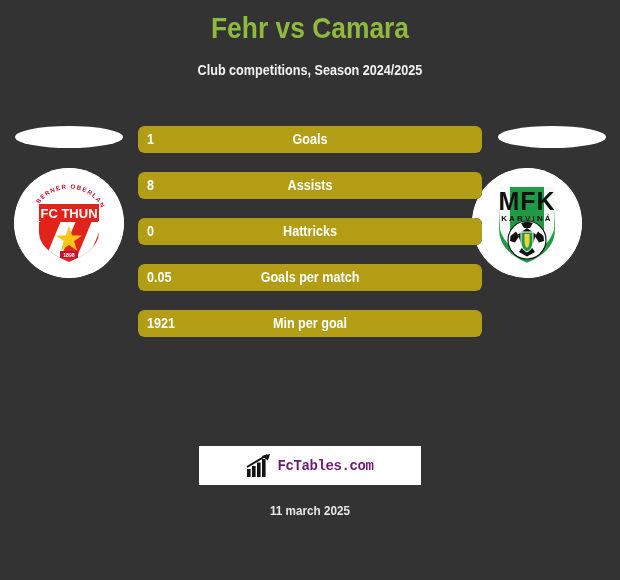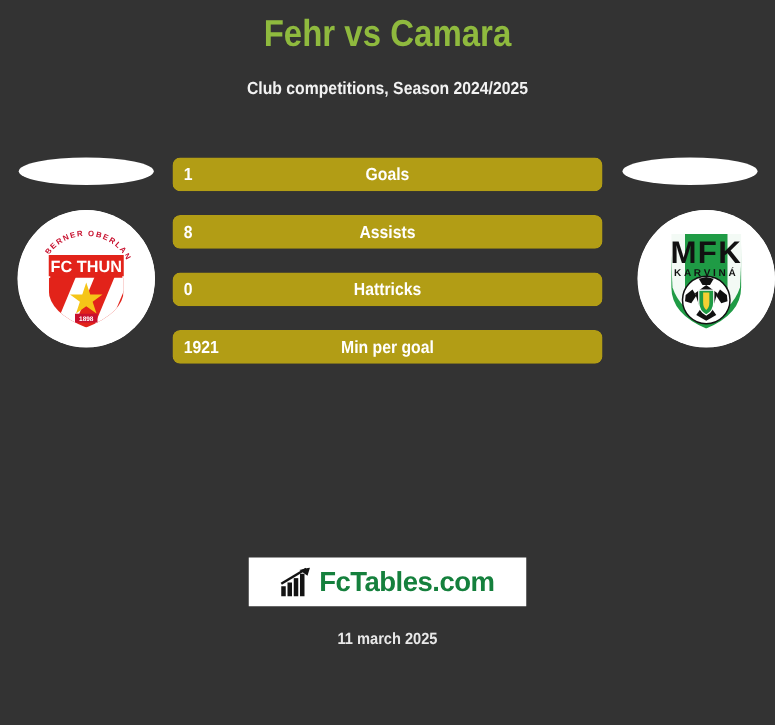--- a/index.html
+++ b/index.html
@@ -66,21 +66,21 @@
   .logo-wrap {
     position: absolute;
     top: 168px;
     width: 110px;
     height: 110px;
     border-radius: 50%;
     background: #ffffff;
     overflow: hidden;
   }
   .logo-wrap.left  { left: 14px; }
-  .logo-wrap.right { left: 510px; }
+  .logo-wrap.right { left: 472px; }
 
   .logo-svg { display: block; width: 110px; height: 110px; }
 
   
   .rows {
     position: absolute;
     left: 138px;
     top: 126px;
     width: 344px;
   }
@@ -153,25 +153,25 @@
     width: 222px;
     height: 39px;
     background: #ffffff;
     display: flex;
     align-items: center;
     justify-content: center;
     gap: 5px;
   }
   .brand-icon { display: block; }
   .brand-text {
-    font-size: 22px;
-    font-weight: bold;
-    color: #15803d;
+    font-size: 14px;
+    font-weight: bold;
+    color: #701a75;
     letter-spacing: -0.4px;
-    font-family: Liberation Sans, sans-serif;
+    font-family: Liberation Mono, monospace;
   }
   .date {
     position: absolute;
     left: 0;
     top: 503px;
     width: 620px;
     text-align: center;
     font-size: 13px;
     font-weight: bold;
     color: #e8e8e8;
@@ -255,20 +255,25 @@
       </div>
       <div class="row">
         <div class="seg home full" style="width: 100%; background: rgb(178, 157, 21);"></div>
         <span class="val home">8</span>
         <span class="label">Assists</span>
       </div>
       <div class="row">
         <div class="seg home full" style="width: 100%; background: rgb(178, 157, 21);"></div>
         <span class="val home">0</span>
         <span class="label">Hattricks</span>
+      </div>
+      <div class="row">
+        <div class="seg home full" style="width: 100%; background: rgb(178, 157, 21);"></div>
+        <span class="val home">0.05</span>
+        <span class="label">Goals per match</span>
       </div>
       <div class="row">
         <div class="seg home full" style="width: 100%; background: rgb(178, 157, 21);"></div>
         <span class="val home">1921</span>
         <span class="label">Min per goal</span>
       </div>
     </div>
 
   <div class="brand-box">
     <svg class="brand-icon" width="26" height="24" viewBox="0 0 26 24">

